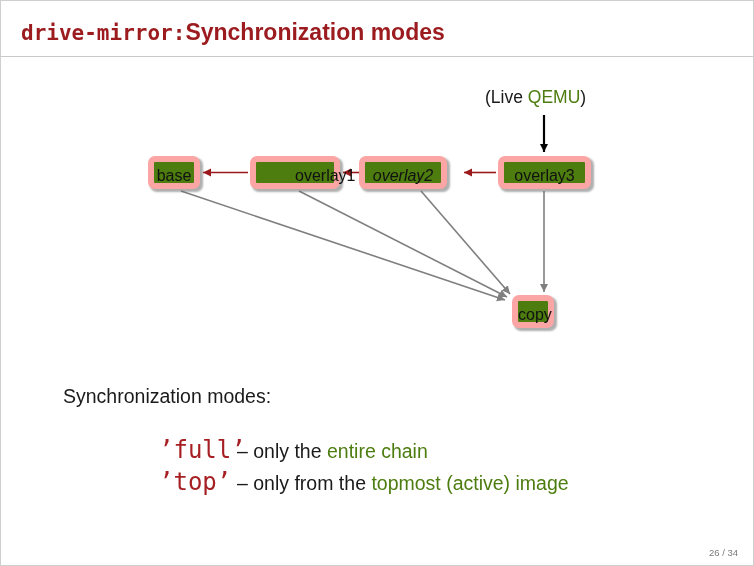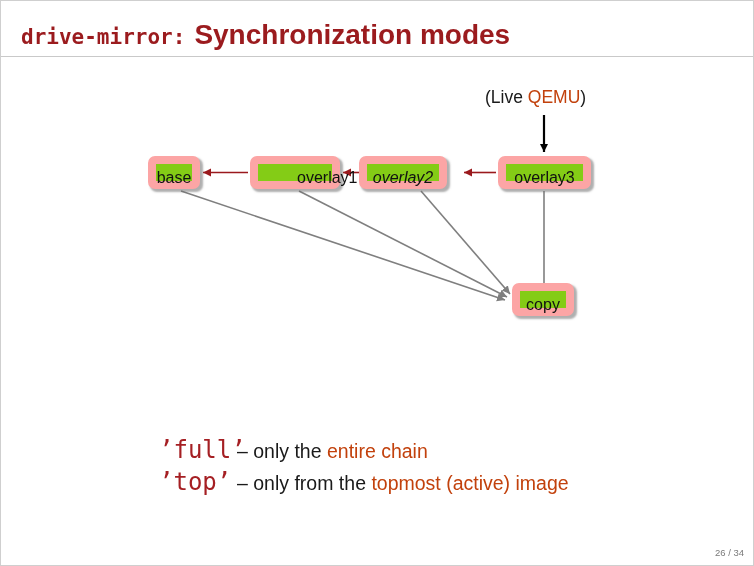--- a/index.html
+++ b/index.html
@@ -9,73 +9,73 @@
     background:#ffffff;
     border:1px solid #cfcfcf;
     box-sizing:border-box;
     overflow:hidden;
     font-family:"Liberation Sans", sans-serif;
     color:#1a1a1a;
   }
   
   .title{
     position:absolute;left:20px;top:18px;
-    display:flex;align-items:baseline;gap:9px;
+    display:flex;align-items:baseline;
   }
   .title-code{
     font-family:"DejaVu Sans Mono", monospace;
     font-weight:bold;font-size:21px;color:#9b1b1e;
   }
   .title-text{
-    font-weight:bold;font-size:28px;color:#9b1b1e;
+    font-weight:bold;font-size:23px;color:#9b1b1e;
   }
   .title-rule{
     position:absolute;left:0;top:55px;width:754px;height:1px;
     background:#c9c9c9;
   }
   
   .diagram{position:absolute;left:0;top:0;width:754px;height:566px;}
   .arrows{position:absolute;left:0;top:0;z-index:1;}
   .red-line{stroke:#9a191d;stroke-width:1.6;}
   .gray-line{stroke:#7f7f7f;stroke-width:1.6;}
   .black-line{stroke:#000000;stroke-width:2.2;}
   .live-label{
     position:absolute;left:484px;top:86px;z-index:2;
     font-size:17.5px;color:#1a1a1a;white-space:nowrap;
   }
-  .red{color:#c2410c;}
+  .red{color:#4d7c0f;}
   .node{
     position:absolute;z-index:2;height:33px;box-sizing:border-box;
-    border:8px solid #fca5a5;border-radius:7px;background:#84cc16;
+    border:6px solid #fca5a5;border-radius:7px;background:#4d7c0f;
     box-shadow:2.5px 2.5px 2px rgba(110,110,110,.55);
     font-size:16px;color:#111;text-align:center;line-height:28px;
   }
   .node-base{left:147px;top:155px;width:52px;}
   .node-overlay1{left:249px;top:155px;width:90px;padding-left:39px;}
   .node-overlay2{left:358px;top:155px;width:88px;font-style:italic;}
   .node-overlay3{left:497px;top:155px;width:93px;}
-  .node-copy{left:511px;top:282px;width:62px;}
+  .node-copy{left:511px;top:294px;width:42px;}
   
   .body-heading{
     position:absolute;left:62px;top:384px;
     font-size:19.5px;color:#1a1a1a;
   }
   .modes{
     position:absolute;left:158px;top:434px;
     font-size:19.5px;color:#1a1a1a;
   }
   .mode-line{line-height:31px;white-space:nowrap;}
   .mode-code{
     font-family:"DejaVu Sans Mono", monospace;
     font-size:24px;color:#a51f23;
     display:inline-block;width:78px;
   }
   
   .page-number{
-    position:absolute;right:9px;bottom:7px;
+    position:absolute;right:15px;bottom:7px;
     font-size:9.5px;color:#7a7a7a;
   }
 </style>
 </head>
 <body>
 
 <div class="slide">
 
   <header class="title">
     <span class="title-code">drive-mirror:</span>
@@ -109,20 +109,21 @@
       <line class="gray-line" x1="543" y1="190" x2="543" y2="291" marker-end="url(#mgray)"></line>
     </svg>
 
     <div class="node node-base">base</div>
     <div class="node node-overlay1">overlay1</div>
     <div class="node node-overlay2">overlay2</div>
     <div class="node node-overlay3">overlay3</div>
     <div class="node node-copy">copy</div>
   </div>
 
+  <div class="body-heading">Synchronization modes:</div>
 
   <div class="modes">
     <div class="mode-line"><span class="mode-code">’full’</span><span>– only the </span><span class="red">entire chain</span><span></span></div>
     <div class="mode-line"><span class="mode-code">’top’</span><span>– only from the </span><span class="red">topmost (active) image</span><span></span></div>
   </div>
 
   <div class="page-number">26 / 34</div>
 
 </div>
 

